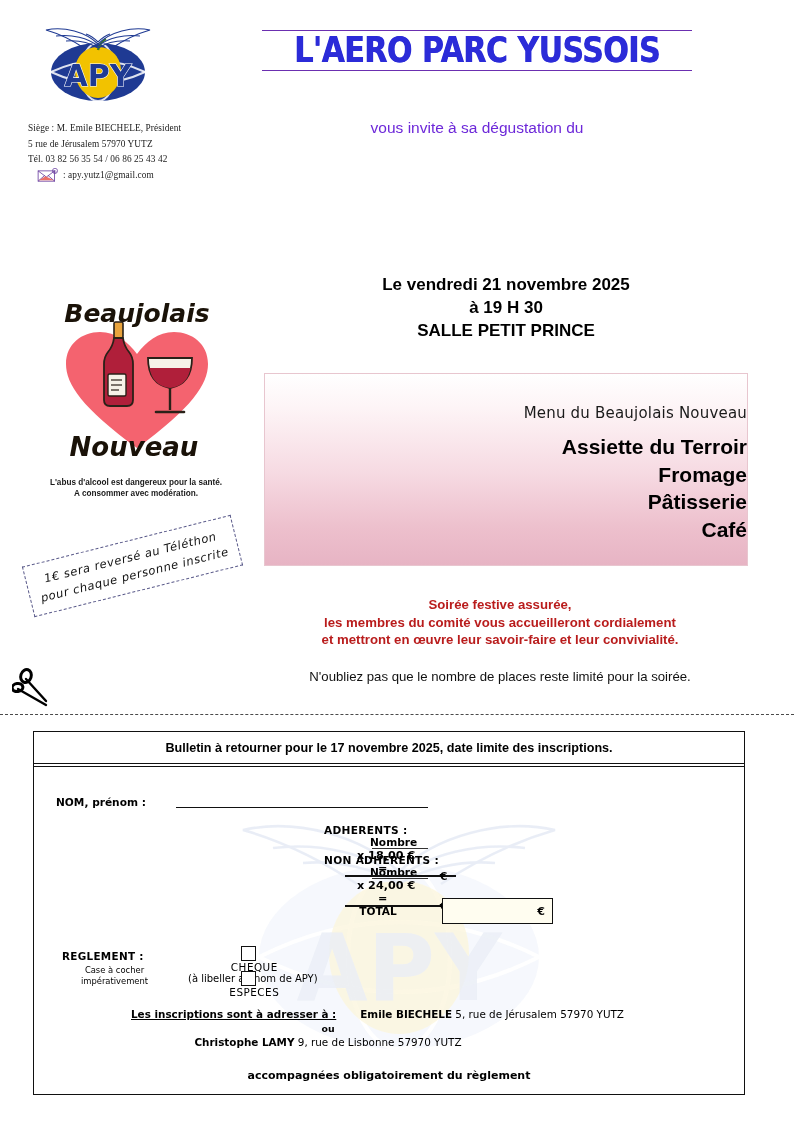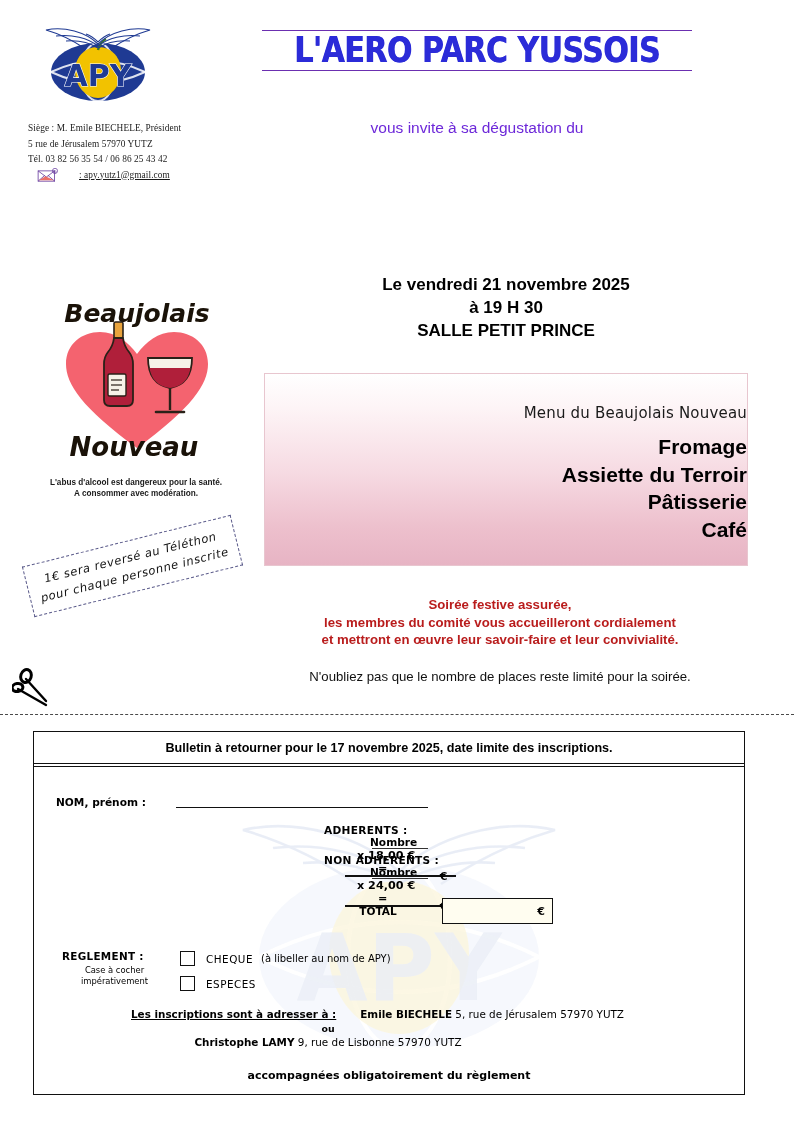--- a/index.html
+++ b/index.html
@@ -40,23 +40,22 @@
     font-family: "Liberation Serif", serif;
     font-size: 9.3px;
     line-height: 15.5px;
     color: #1a1a1a;
     letter-spacing: 0.1px;
   }
   .contact .line { white-space: nowrap; }
   .contact .mail-line {
     display: flex;
     align-items: center;
-    gap: 20px;
+    gap: 4px;
     padding-left: 9px;
-    text-decoration: underline;
   }
   .mail-icon { width: 22px; height: 14px; flex: none; }
   .mail-icon svg { display: block; }
 
   
   .hdr-title-wrap {
     position: absolute;
     left: 262px;
     top: 30px;
     width: 430px;
@@ -363,20 +362,21 @@
     font-family: "DejaVu Sans", sans-serif;
   }
   .reg-left { width: 105px; padding-top: 4px; }
   .reg-title { font-weight: bold; font-size: 10.4px; letter-spacing: 0.3px; }
   .reg-sub { font-size: 8.4px; line-height: 11px; text-align: center; padding-top: 3px; }
   .reg-right { padding-left: 13px; }
   .check-row {
     display: flex;
     align-items: center;
     height: 25px;
+    flex-direction: column;
   }
   .checkbox {
     width: 15px;
     height: 15px;
     border: 1.4px solid #111;
     box-sizing: border-box;
     background: #fff;
     flex: none;
   }
   .check-label {
@@ -514,22 +514,22 @@
   </div>
 
   <div class="telethon">
     <div>1€ sera reversé au Téléthon</div>
     <div>pour chaque personne inscrite</div>
   </div>
 
   <div class="menu-box">
     <div class="menu-sub">Menu du Beaujolais Nouveau</div>
     <div class="menu-items">
+      <div>Assiette du Terroir</div>
       <div>Fromage</div>
-      <div>Assiette du Terroir</div>
       <div>Pâtisserie</div>
       <div>Café</div>
     </div>
   </div>
 
   <div class="soiree">
     <div>Soirée festive assurée,</div>
     <div>les membres du comité vous accueilleront cordialement</div>
     <div>et mettront en œuvre leur savoir-faire et leur convivialité.</div>
   </div>

